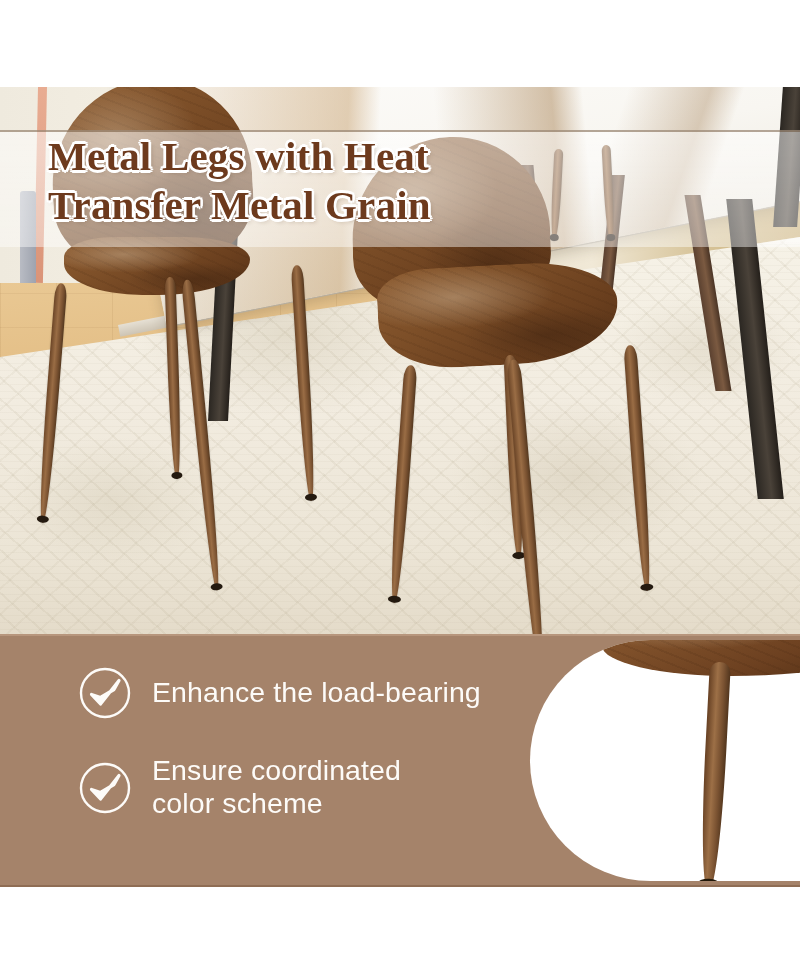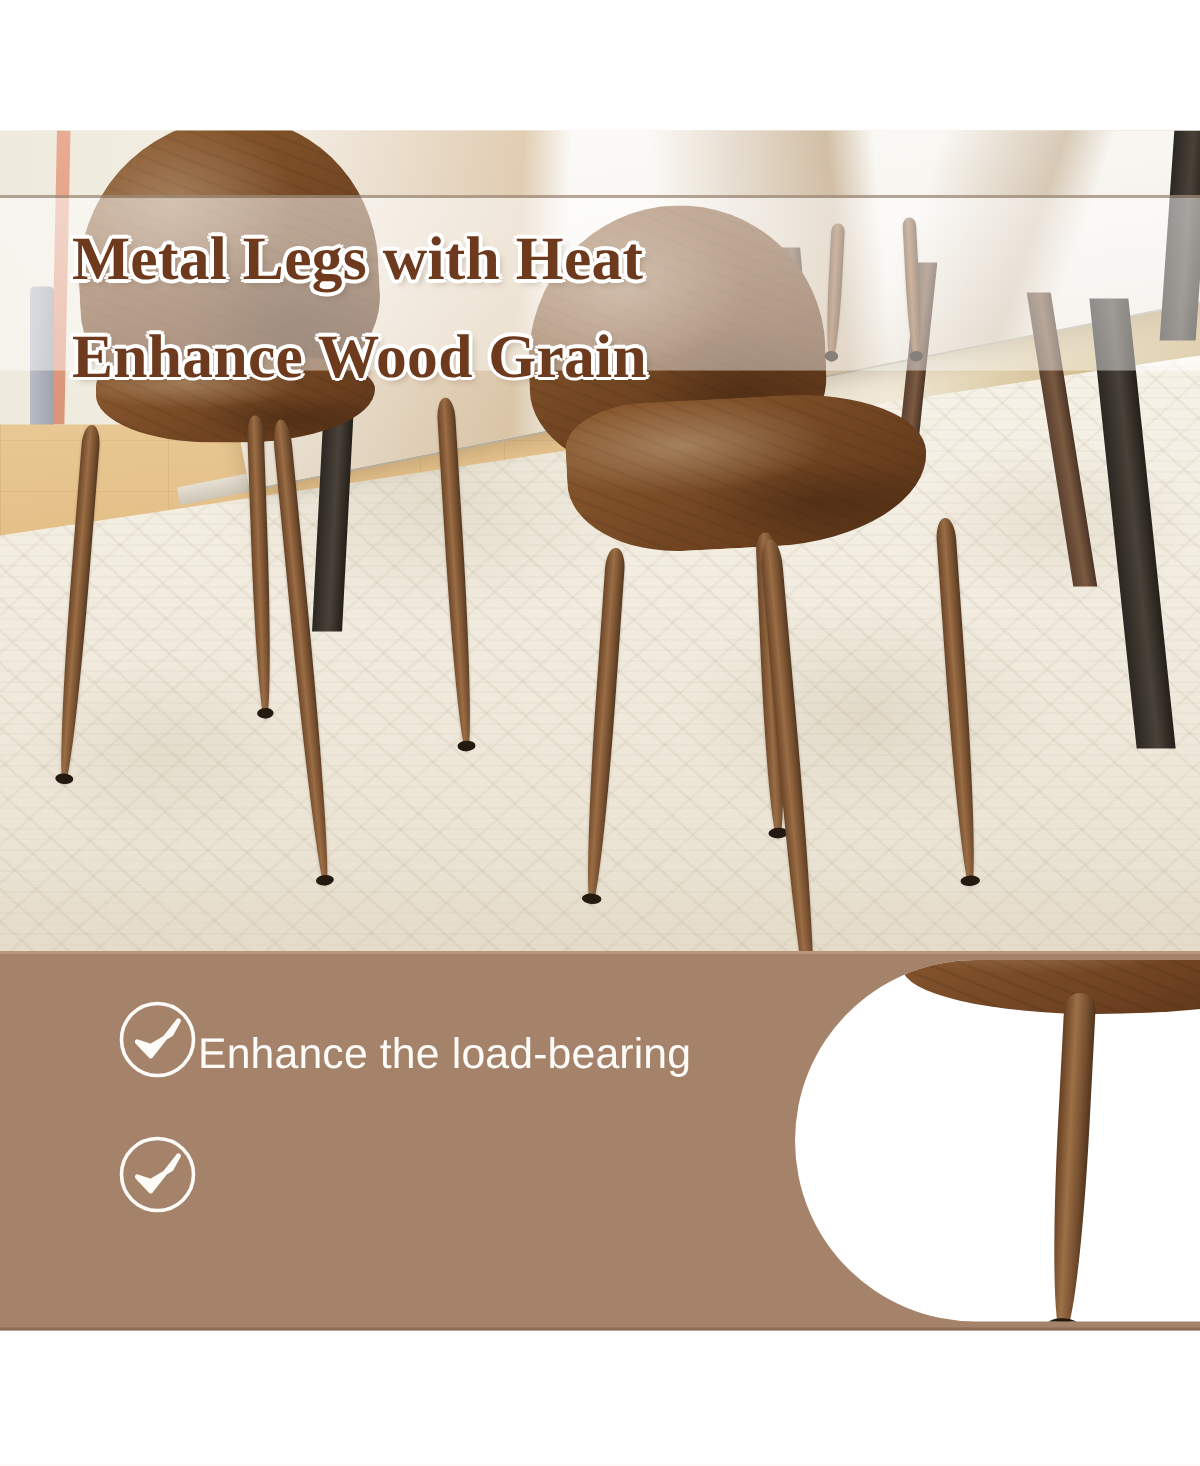--- a/index.html
+++ b/index.html
@@ -91,29 +91,29 @@
   .band{position:absolute;left:0;top:130px;width:800px;height:115px;
         background:linear-gradient(180deg,rgba(255,255,255,.52),rgba(255,255,255,.44));
         border-top:2px solid rgba(120,95,70,.55);}
   .headline{position:absolute;left:48px;top:132px;width:520px;
         font-family:"Liberation Serif",serif;font-weight:bold;font-size:41px;line-height:49px;
         color:#6d3a1d;letter-spacing:.2px;
         text-shadow:
           2.6px 0 0 #fff,-2.6px 0 0 #fff,0 2.6px 0 #fff,0 -2.6px 0 #fff,
           1.9px 1.9px 0 #fff,-1.9px 1.9px 0 #fff,1.9px -1.9px 0 #fff,-1.9px -1.9px 0 #fff,
           3px 3px 4px rgba(90,60,35,.28);}
-  .headline div{white-space:nowrap;margin-top:16px;}
+  .headline div{white-space:nowrap;}
 
   
   .panel{position:absolute;left:0;top:634px;width:800px;height:253px;
          background:#a5836a;}
   .panel-hair{position:absolute;left:0;top:634px;width:800px;height:2px;background:#b7967d;}
 
   .bullets{position:absolute;left:78px;top:664px;width:440px;}
-  .bullet{display:flex;align-items:flex-end;margin-bottom:34px;}
+  .bullet{display:flex;align-items:center;gap:20px;margin-bottom:34px;}
   .check{flex:0 0 auto;width:54px;height:54px;margin-top:2px;}
   .btext{font-size:28.5px;line-height:33px;color:#fdfbf8;letter-spacing:.1px;}
   .btext span{display:block;white-space:nowrap;}
 
   
   .inset{position:absolute;left:530px;top:640px;width:270px;height:241px;
          background:#ffffff;border-radius:124px 0 0 124px;overflow:hidden;}
   .inset .seat{position:absolute;left:72px;top:-34px;width:300px;height:70px;
          border-radius:0 0 58% 44%;
          background:
@@ -185,21 +185,21 @@
     <div class="cleg" style="left:632px;top:258px;width:13px;height:246px;transform:rotate(-4deg);"></div>
   </div>
 
   <div class="cleg" style="left:552px;top:62px;width:9px;height:92px;transform:rotate(3deg);"></div>
   <div class="cleg" style="left:604px;top:58px;width:9px;height:96px;transform:rotate(-3deg);"></div>
 </div>
 
 <div class="band"></div>
 <div class="headline">
   <div>Metal Legs with Heat</div>
-  <div>Enhance Wood Grain</div>
+  <div>Transfer Metal Grain</div>
 </div>
 
 <div class="panel"></div>
 <div class="panel-hair"></div>
 
 <div class="bullets">
 
   <div class="bullet">
     <span class="check">
       <svg viewBox="0 0 54 54" width="54" height="54" aria-hidden="true">
@@ -212,20 +212,24 @@
     </span>
   </div>
 
   <div class="bullet">
     <span class="check">
       <svg viewBox="0 0 54 54" width="54" height="54" aria-hidden="true">
         <circle cx="27" cy="27" r="24" fill="none" stroke="#fdfbf8" stroke-width="2.4"></circle>
         <path d="M13.5 28.5 L22.5 38 L41 14.5 L36 23.5 L22.5 31.5 Z" fill="#fdfbf8" stroke="#fdfbf8" stroke-width="3.2" stroke-linejoin="round"></path>
       </svg>
     </span>
+    <span class="btext">
+      <span>Ensure coordinated</span>
+      <span>color scheme</span>
+    </span>
   </div>
 </div>
 
 <div class="inset">
   <div class="seat"></div>
   <div class="ileg" style="left:174px;top:22px;width:21px;height:226px;transform:rotate(3deg);"></div>
 
 </div>
 <div class="panel-bottom-hair"></div>
 

